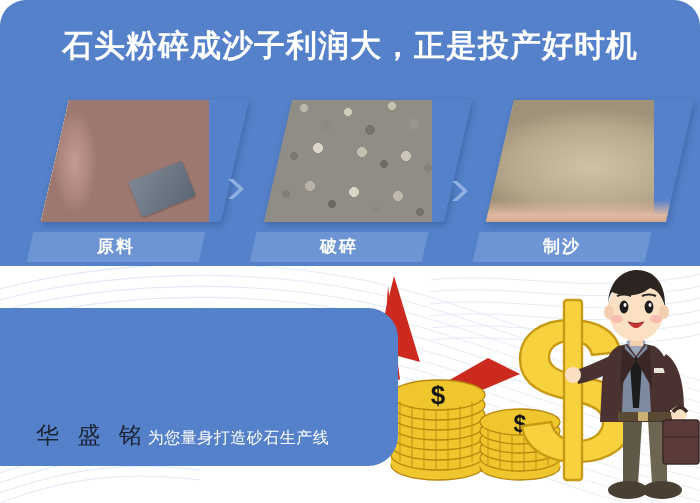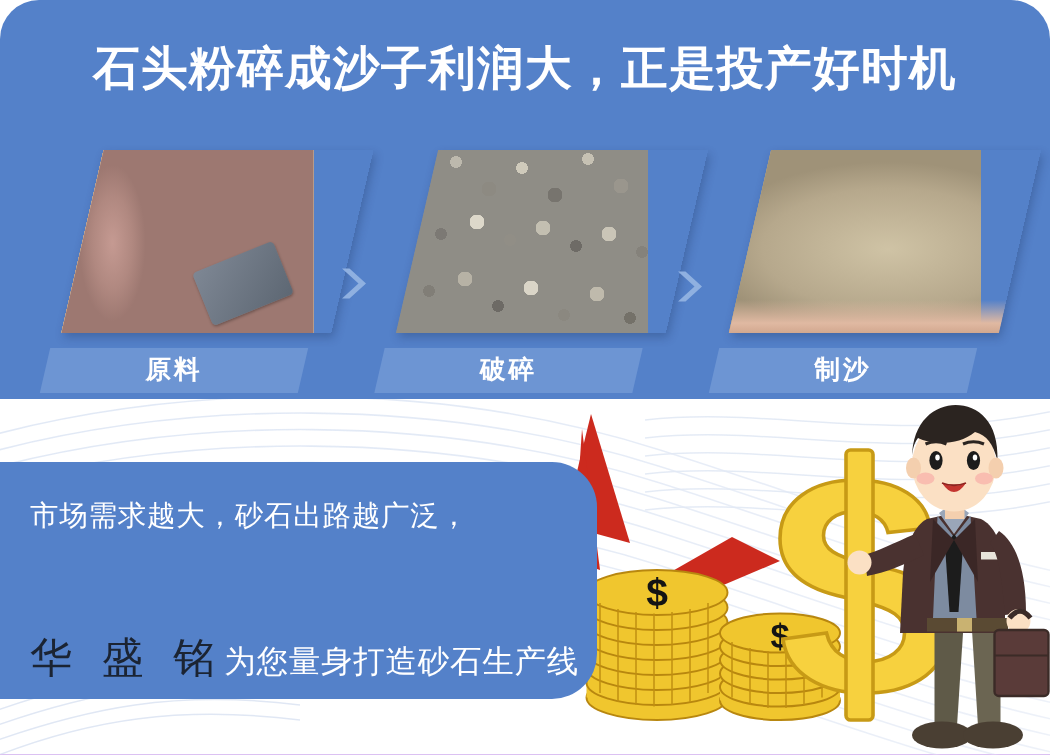--- a/index.html
+++ b/index.html
@@ -229,26 +229,27 @@
     white-space: nowrap;
   }
   .brand-line {
     position: absolute;
     left: 20px;
     top: 420px;
     white-space: nowrap;
   }
   .brand-name {
     color: #1b2433;
-    font-size: 28px;
+    font-size: 23px;
     letter-spacing: 6px;
+    margin-left: 16px;
   }
   .brand-rest {
     color: #ffffff;
-    font-size: 21px;
+    font-size: 16px;
     letter-spacing: 0.5px;
   }
 
   
   .illus {
     position: absolute;
     left: 370px; top: 262px;
     width: 330px; height: 241px;
   }
 </style>
@@ -478,20 +479,19 @@
     <g>
       <path d="M303 150 q7 -9 14 0" stroke="#3b2b27" stroke-width="3.4" fill="none"></path>
       <rect x="293" y="158" width="36" height="44" rx="3" fill="#5a3b39" stroke="#3b2b27" stroke-width="1.6"></rect>
       <line x1="293" y1="175" x2="329" y2="175" stroke="#3b2b27" stroke-width="1.4"></line>
     </g>
   </svg>
 
   <div class="bottom-panel"></div>
 
   <div class="copy">
-    <div class="copy-line">市场需求越大，砂石出路越广泛，</div>
   </div>
 
   <div class="brand-line">
     <span class="brand-name">华 盛 铭</span><span class="brand-rest">为您量身打造砂石生产线</span>
   </div>
 
 </div>
 
 </body></html>

